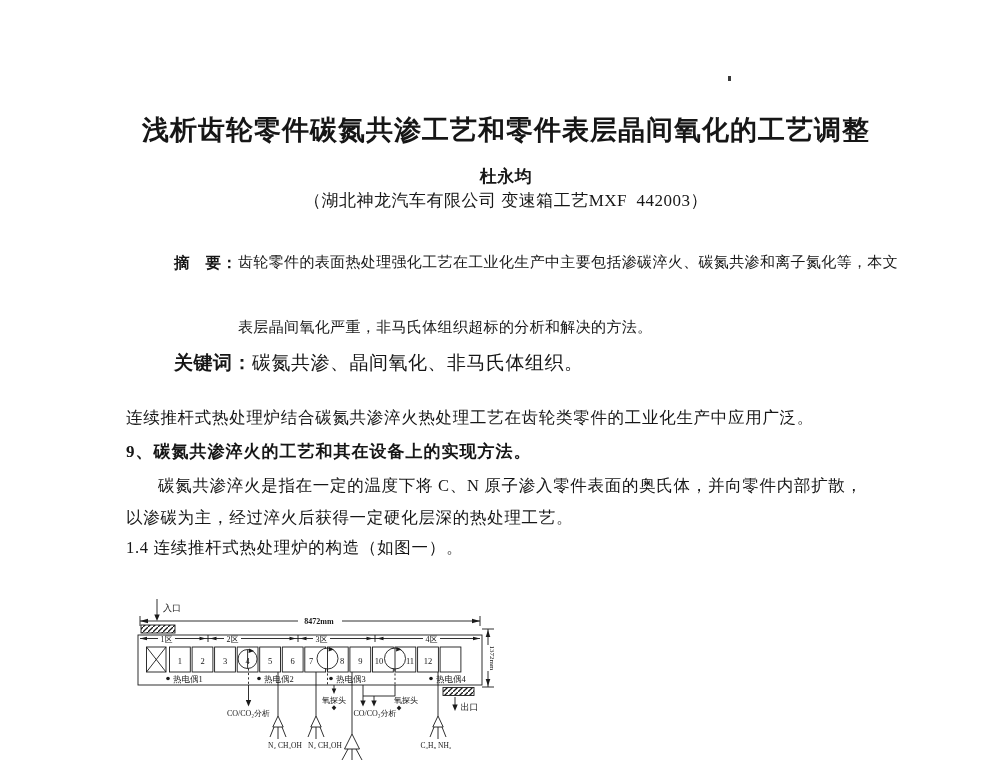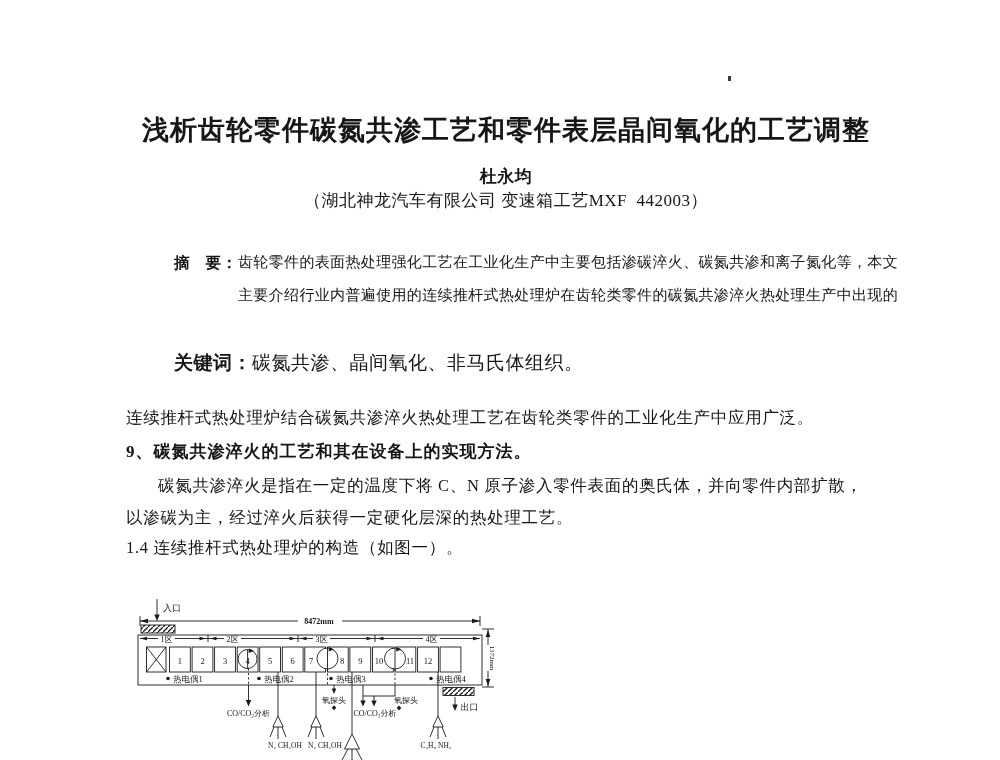--- a/index.html
+++ b/index.html
@@ -25,21 +25,21 @@
 <div class="page">
 
   <div class="speck"></div>
 
   <div class="t center title" style="top:112px;">浅析齿轮零件碳氮共渗工艺和零件表层晶间氧化的工艺调整</div>
   <div class="t center meta" style="top:165px;font-weight:bold;">杜永均</div>
   <div class="t center meta" style="top:189px;">（湖北神龙汽车有限公司 变速箱工艺MXF  442003）</div>
 
   <div class="t abslabel" style="left:168px;top:253px;">摘　要：</div>
   <div class="t abs" style="left:232px;top:253px;">齿轮零件的表面热处理强化工艺在工业化生产中主要包括渗碳淬火、碳氮共渗和离子氮化等，本文</div>
-  <div class="t abs" style="left:232px;top:285.5px;">主要介绍行业内普遍使用的连续推杆式热处理炉在齿轮类零件的碳氮共渗淬火热处理生产中出现的</div>
+  <div class="t abs" style="left:232px;top:318px;">表层晶间氧化严重，非马氏体组织超标的分析和解决的方法。</div>
 
   <div class="t kw" style="left:168px;top:350px;"><span class="b">关键词：</span><span>碳氮共渗、晶间氧化、非马氏体组织。</span></div>
 
   <div class="t bt" style="left:120px;top:407px;">连续推杆式热处理炉结合碳氮共渗淬火热处理工艺在齿轮类零件的工业化生产中应用广泛。</div>
   <div class="t h1" style="left:120px;top:440px;">9、碳氮共渗淬火的工艺和其在设备上的实现方法。</div>
   <div class="t bt" style="left:120px;top:507px;">以渗碳为主，经过淬火后获得一定硬化层深的热处理工艺。</div>
   <div class="t bt" style="left:152px;top:475px;">碳氮共渗淬火是指在一定的温度下将 C、N 原子渗入零件表面的奥氏体，并向零件内部扩散，</div>
   <div class="t bt" style="left:120px;top:537px;">1.4 连续推杆式热处理炉的构造（如图一）。</div>
 
   <svg class="fig" width="400" height="163" viewBox="0 0 400 163">

